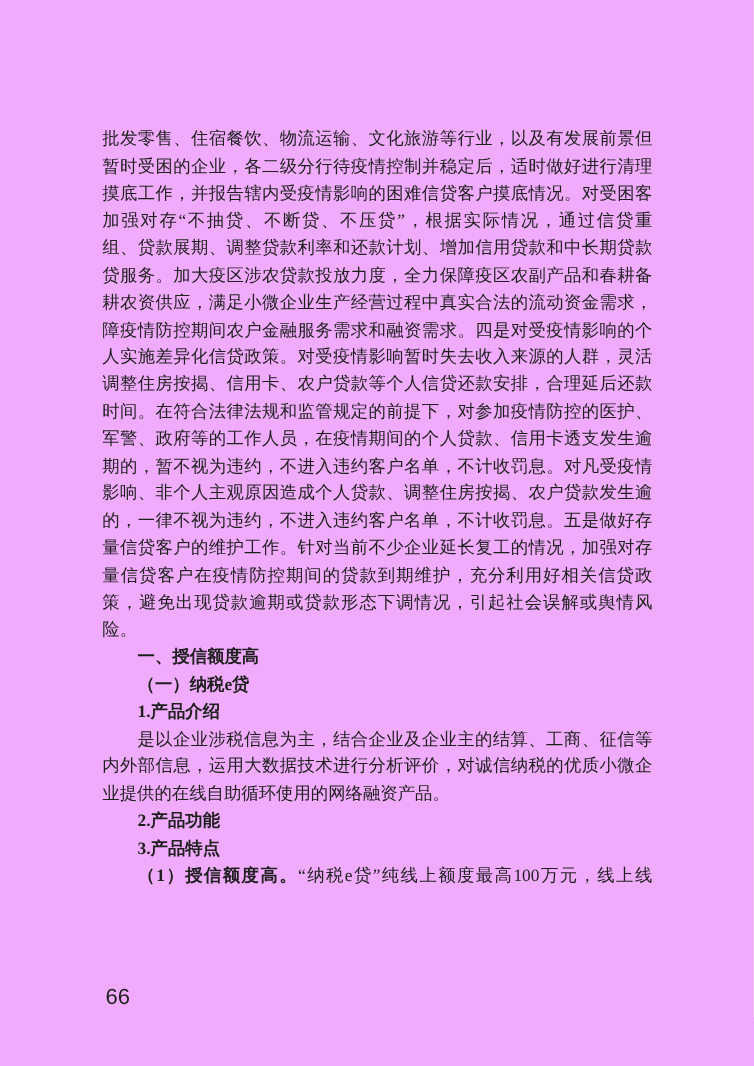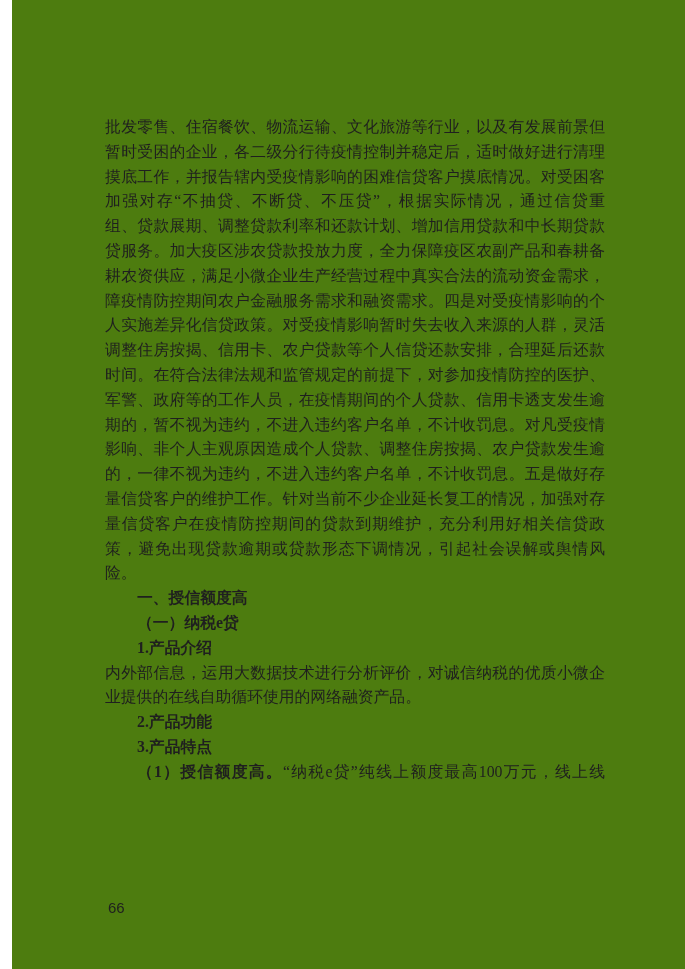--- a/index.html
+++ b/index.html
@@ -9,22 +9,21 @@
     height: 969px;
     background: #ffffff;
     position: relative;
     overflow: hidden;
     font-family: "Liberation Serif", serif;
     color: #1f1f1f;
   }
   .page {
     position: absolute;
     inset: 0;
-    background: #4d7c0f;
-    margin-left: 12px;
+    background: #f0abfc;
   }
   .textblock {
     position: absolute;
     left: 93px;
     top: 115px;
     width: 500px;
     font-size: 15.8px;
     line-height: 24.8px;
   }
   .ln {
@@ -38,21 +37,21 @@
     text-align-last: justify;
     text-justify: inter-character;
   }
   .indent { padding-left: 32px; }
   .head { font-weight: 700; }
   .b { font-weight: 700; }
   .pageno {
     position: absolute;
     left: 96px;
     top: 900px;
-    font-size: 15px;
+    font-size: 20px;
     line-height: 15px;
     font-family: "Liberation Sans", sans-serif;
     color: #1f1f1f;
   }
 </style>
 </head>
 <body>
 
 <div class="page">
   <div class="textblock">
@@ -74,20 +73,21 @@
     <div class="ln j">的，一律不视为违约，不进入违约客户名单，不计收罚息。五是做好存</div>
     <div class="ln j">量信贷客户的维护工作。针对当前不少企业延长复工的情况，加强对存</div>
     <div class="ln j">量信贷客户在疫情防控期间的贷款到期维护，充分利用好相关信贷政</div>
     <div class="ln j">策，避免出现贷款逾期或贷款形态下调情况，引起社会误解或舆情风</div>
     <div class="ln">险。</div>
 
     <div class="ln head indent">一、授信额度高</div>
     <div class="ln head indent">（一）纳税e贷</div>
     <div class="ln head indent">1.产品介绍</div>
 
+    <div class="ln j indent">是以企业涉税信息为主，结合企业及企业主的结算、工商、征信等</div>
     <div class="ln j">内外部信息，运用大数据技术进行分析评价，对诚信纳税的优质小微企</div>
     <div class="ln">业提供的在线自助循环使用的网络融资产品。</div>
 
     <div class="ln head indent">2.产品功能</div>
 
 
     <div class="ln head indent">3.产品特点</div>
 
     <div class="ln j indent">
       <span class="b">（1）授信额度高。</span><span>“纳税e贷”纯线上额度最高100万元，线上线</span>

